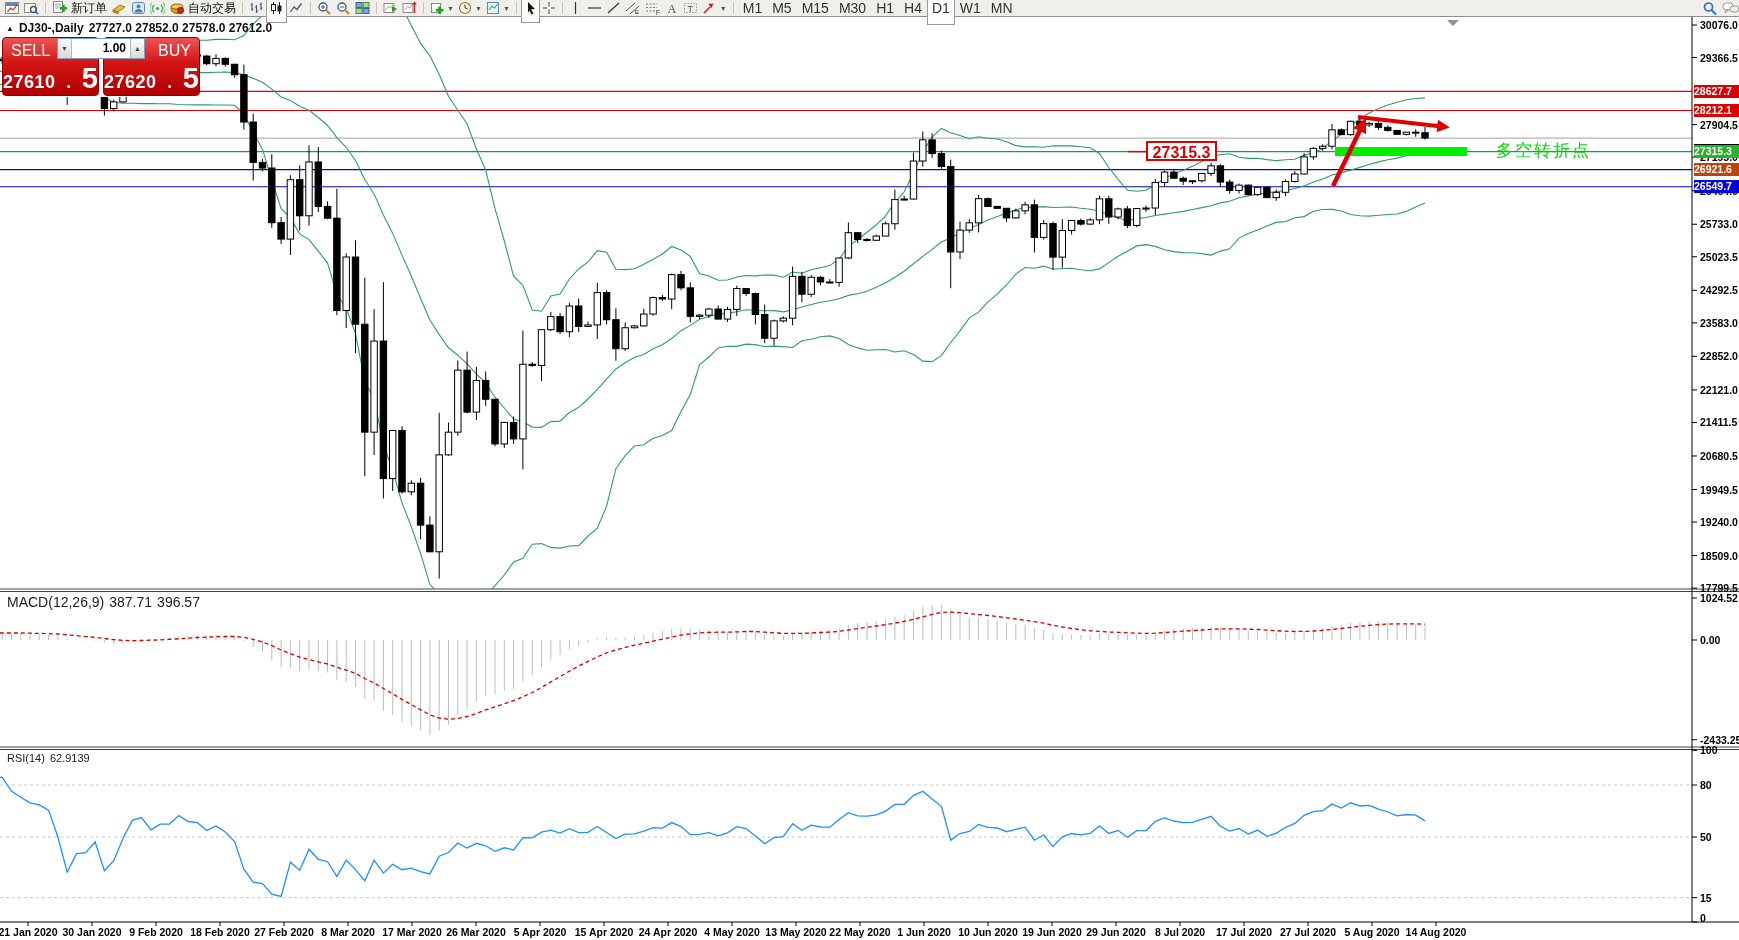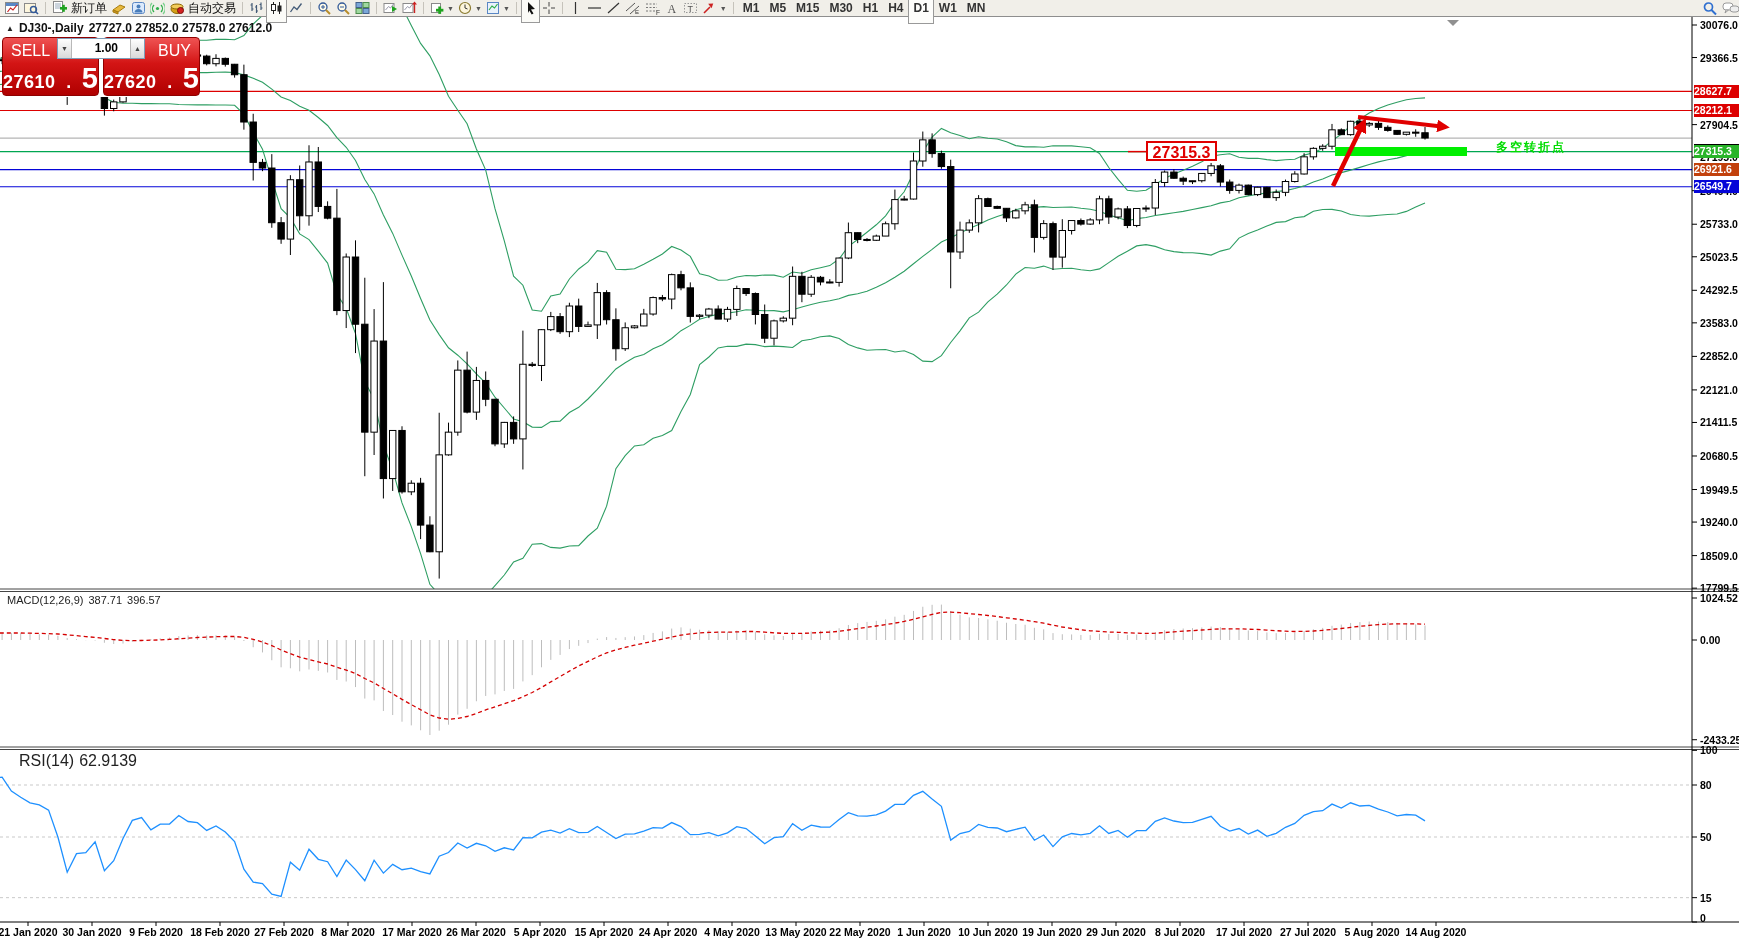--- a/index.html
+++ b/index.html
@@ -6,21 +6,21 @@
   body{width:1739px;height:940px;position:relative;overflow:hidden;
        font-family:"Liberation Sans","DejaVu Sans",sans-serif;}
   
   #toolbar{position:absolute;left:0;top:0;width:1739px;height:16px;background:#f1efe9;
            border-bottom:1px solid #8e8e8e;display:flex;align-items:center;padding:0 3px;z-index:40;}
   .tb{height:30px;min-width:18px;display:flex;align-items:center;justify-content:center;gap:3px;
       font-size:11px;color:#222;padding:0 2px;box-sizing:border-box;}
   .tb.active{background:#fbfbf8;border:1px solid #9a9a9a;}
   .sep{width:1px;height:12px;background:#c6c3bb;margin:0 4px;flex:0 0 auto;}
   .caret{font-size:7px;color:#555;line-height:1;}
-  .tf{font-size:12px;font-weight:bold;color:#333;padding:1px 5px;}
+  .tf{font-size:14px;font-weight:normal;color:#333;padding:1px 5px;}
   .tf.active{background:#fdfdfb;border:1px solid #999;padding:8px 4px;}
   .spacer{flex:1;}
   .cjk{font-size:12px;color:#111;white-space:nowrap;}
   
   #chart-svg{position:absolute;left:0;top:0;z-index:1;}
   
   #ohlc-header{position:absolute;left:6px;top:21px;z-index:25;display:flex;align-items:center;gap:5px;
                font-size:12px;font-weight:bold;color:#111;}
   #ohlc-header .tri{font-size:8px;color:#222;}
   #trade-panel{position:absolute;left:2px;top:37px;width:198px;height:60px;z-index:26;background:#fff;}
@@ -35,28 +35,28 @@
             display:flex;align-items:baseline;justify-content:space-between;}
   .tp-price .pm{font-size:18px;letter-spacing:.5px;}
   .tp-price .pd{font-size:18px;}
   .tp-price .pp{font-size:29px;line-height:26px;}
   #vol-box{position:absolute;left:55px;top:1px;width:88px;height:21px;background:#fff;
            border:1px solid #7f9db9;display:flex;box-sizing:border-box;z-index:27;}
   .vol-btn{width:13px;background:linear-gradient(#fefefe,#d9d9d9);display:flex;align-items:center;
            justify-content:center;font-size:7px;color:#444;flex:0 0 auto;}
   #vol-down{border-right:1px solid #b8b8b8;}
   #vol-up{border-left:1px solid #b8b8b8;}
-  #vol-value{flex:1;text-align:right;font-size:12px;font-weight:bold;line-height:19px;padding-right:12px;color:#000;}
+  #vol-value{flex:1;text-align:right;font-size:12px;font-weight:bold;line-height:19px;padding-right:4px;color:#000;}
   #annotation-price{position:absolute;left:1146px;top:141px;width:71px;height:20px;background:#fff;
                     border:2px solid #e00000;color:#e00000;font-size:16px;font-weight:bold;
                     text-align:center;line-height:19px;z-index:15;box-sizing:border-box;}
-  #annotation-note{position:absolute;left:1496px;top:139px;font-size:12px;font-weight:bold;
+  #annotation-note{position:absolute;left:1496px;top:139px;font-size:17px;font-weight:normal;
                    color:#00dc00;z-index:15;letter-spacing:2px;white-space:nowrap;}
-  #macd-header{position:absolute;left:7px;top:594px;font-size:11px;color:#222;z-index:10;display:flex;gap:5px;}
-  #rsi-header{position:absolute;left:19px;top:752px;font-size:16px;color:#222;z-index:10;display:flex;gap:5px;}
+  #macd-header{position:absolute;left:7px;top:594px;font-size:14px;color:#222;z-index:10;display:flex;gap:5px;}
+  #rsi-header{position:absolute;left:7px;top:752px;font-size:11px;color:#222;z-index:10;display:flex;gap:5px;}
   .price-badge{position:absolute;left:1694px;width:45px;height:13px;color:#fff;font-size:10.5px;
                font-weight:bold;line-height:13px;z-index:12;}
 </style>
 </head>
 <body>
 
 <div id="toolbar">
   <span class="tb">
       <svg width="15" height="14" viewBox="0 0 15 14">
         <rect x="0.5" y="1.5" width="13" height="11" fill="#fff" stroke="#8a8a8a"></rect>

